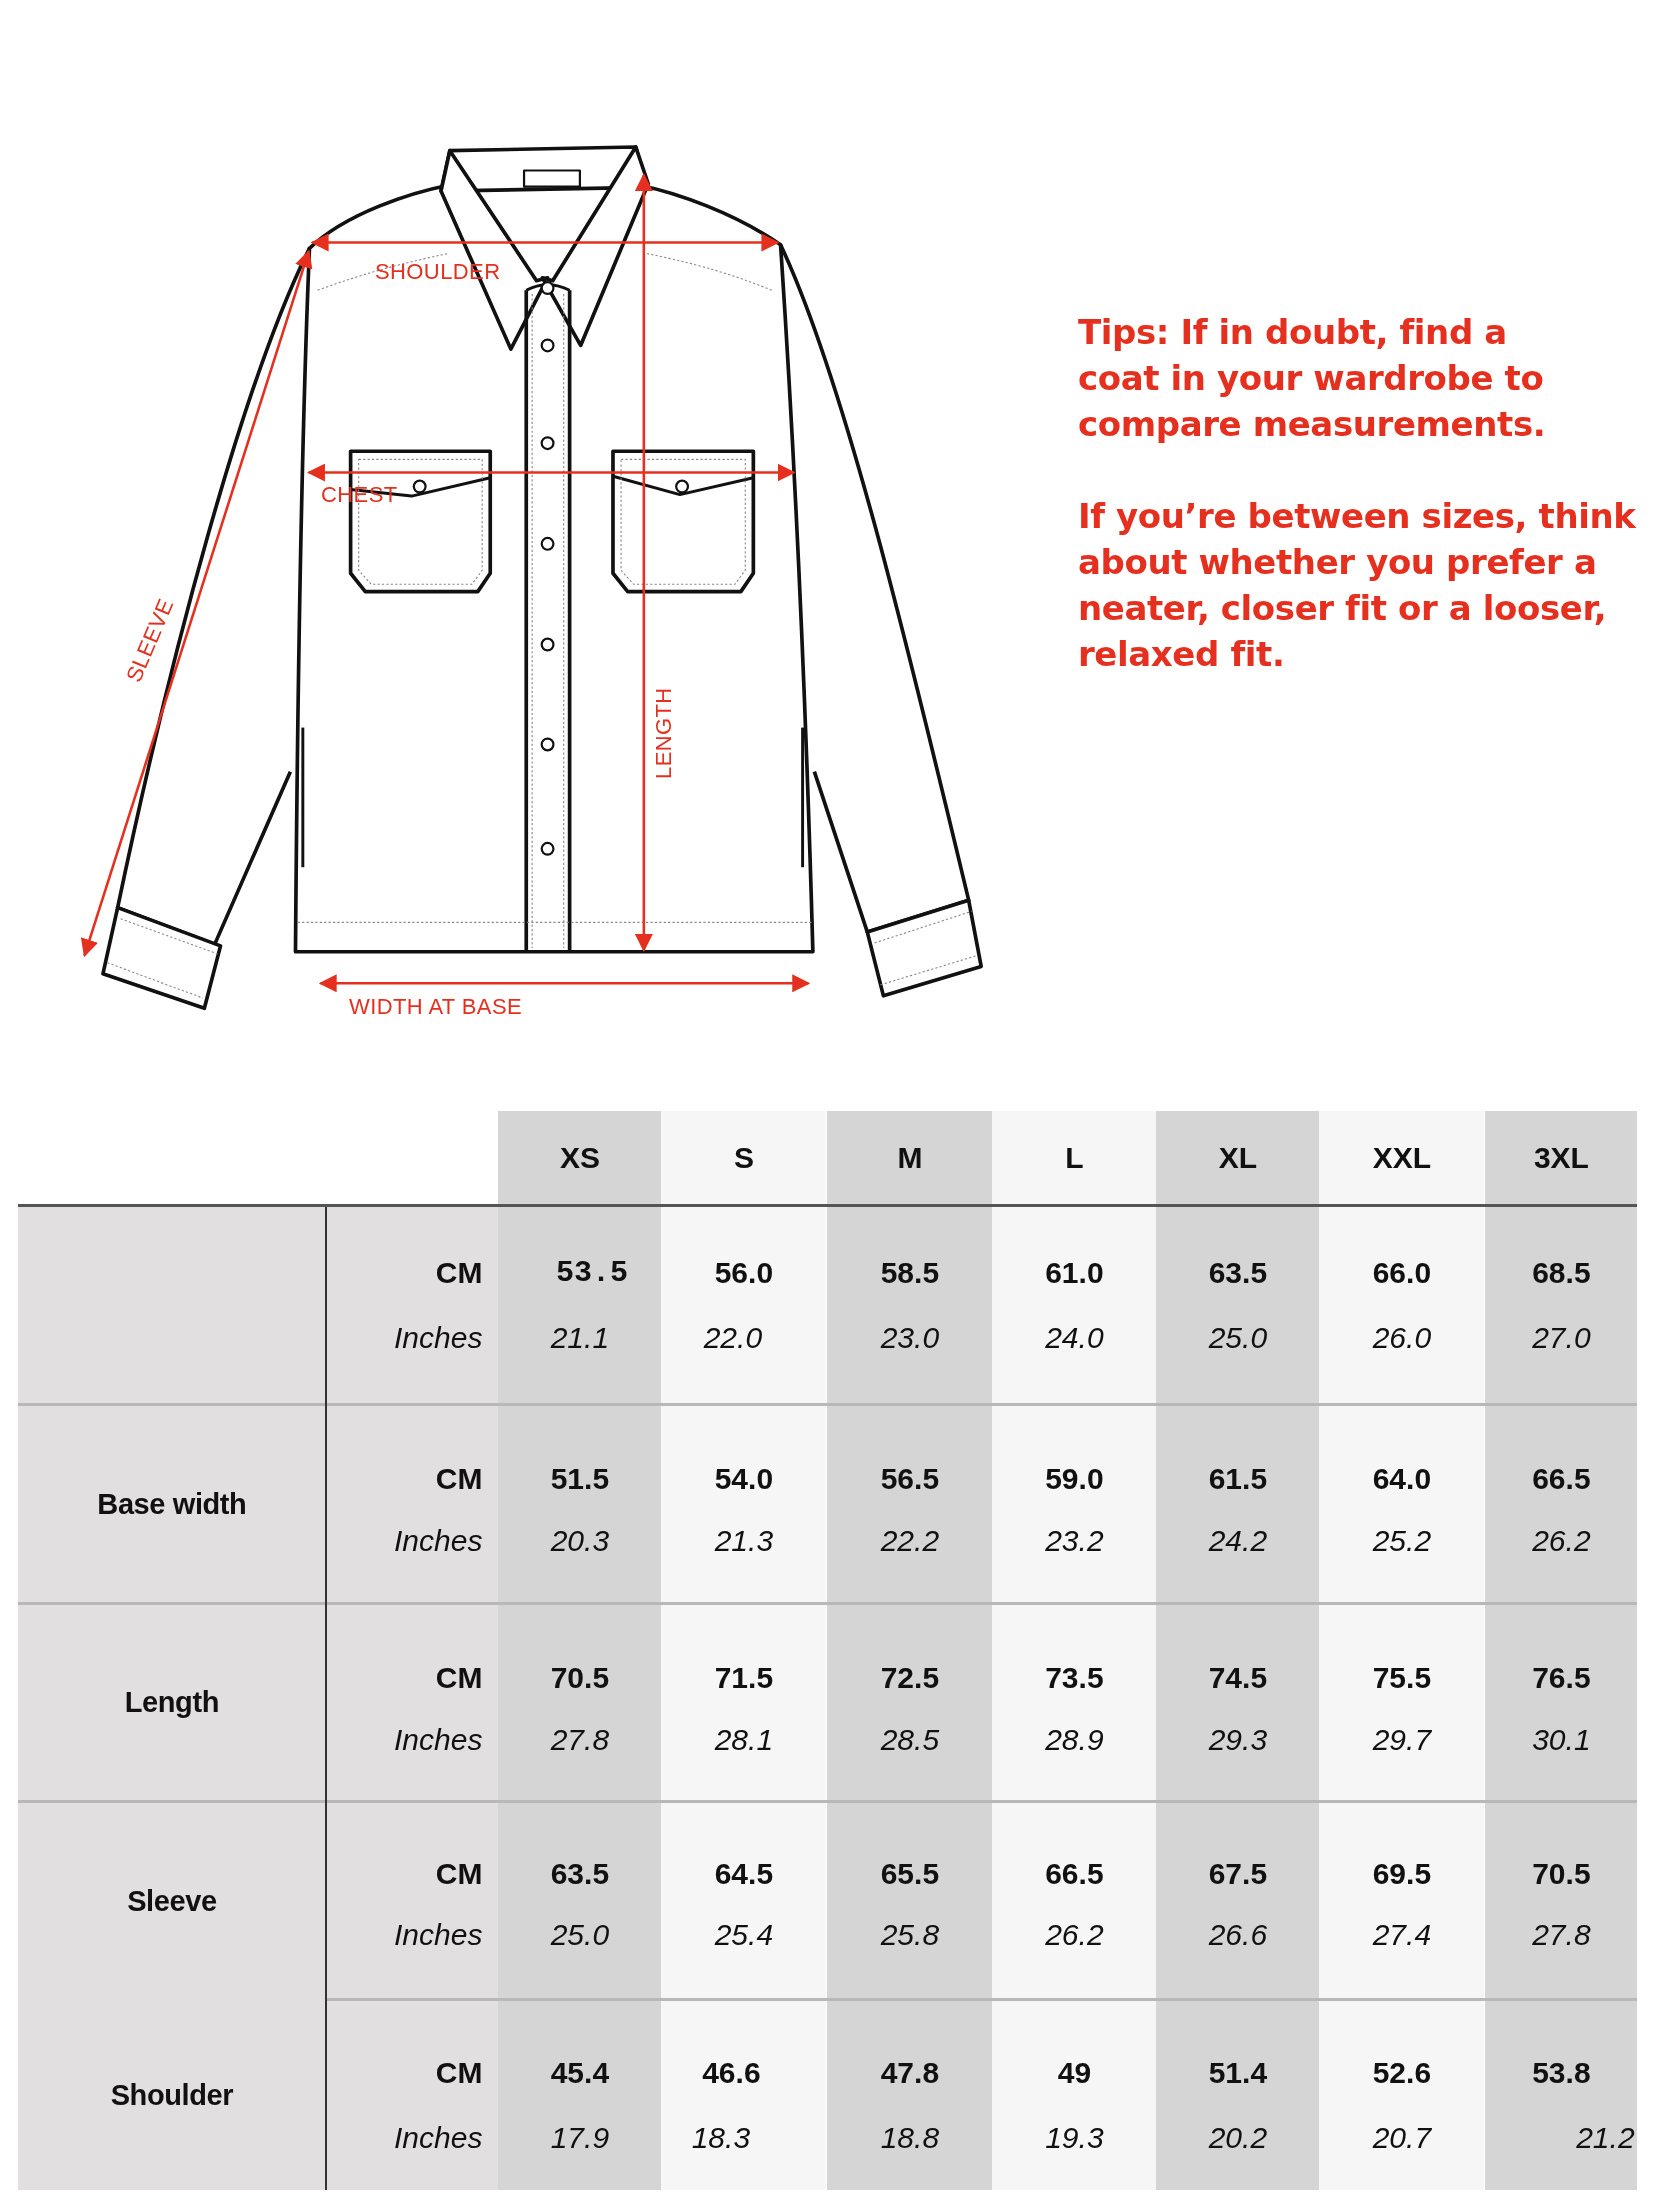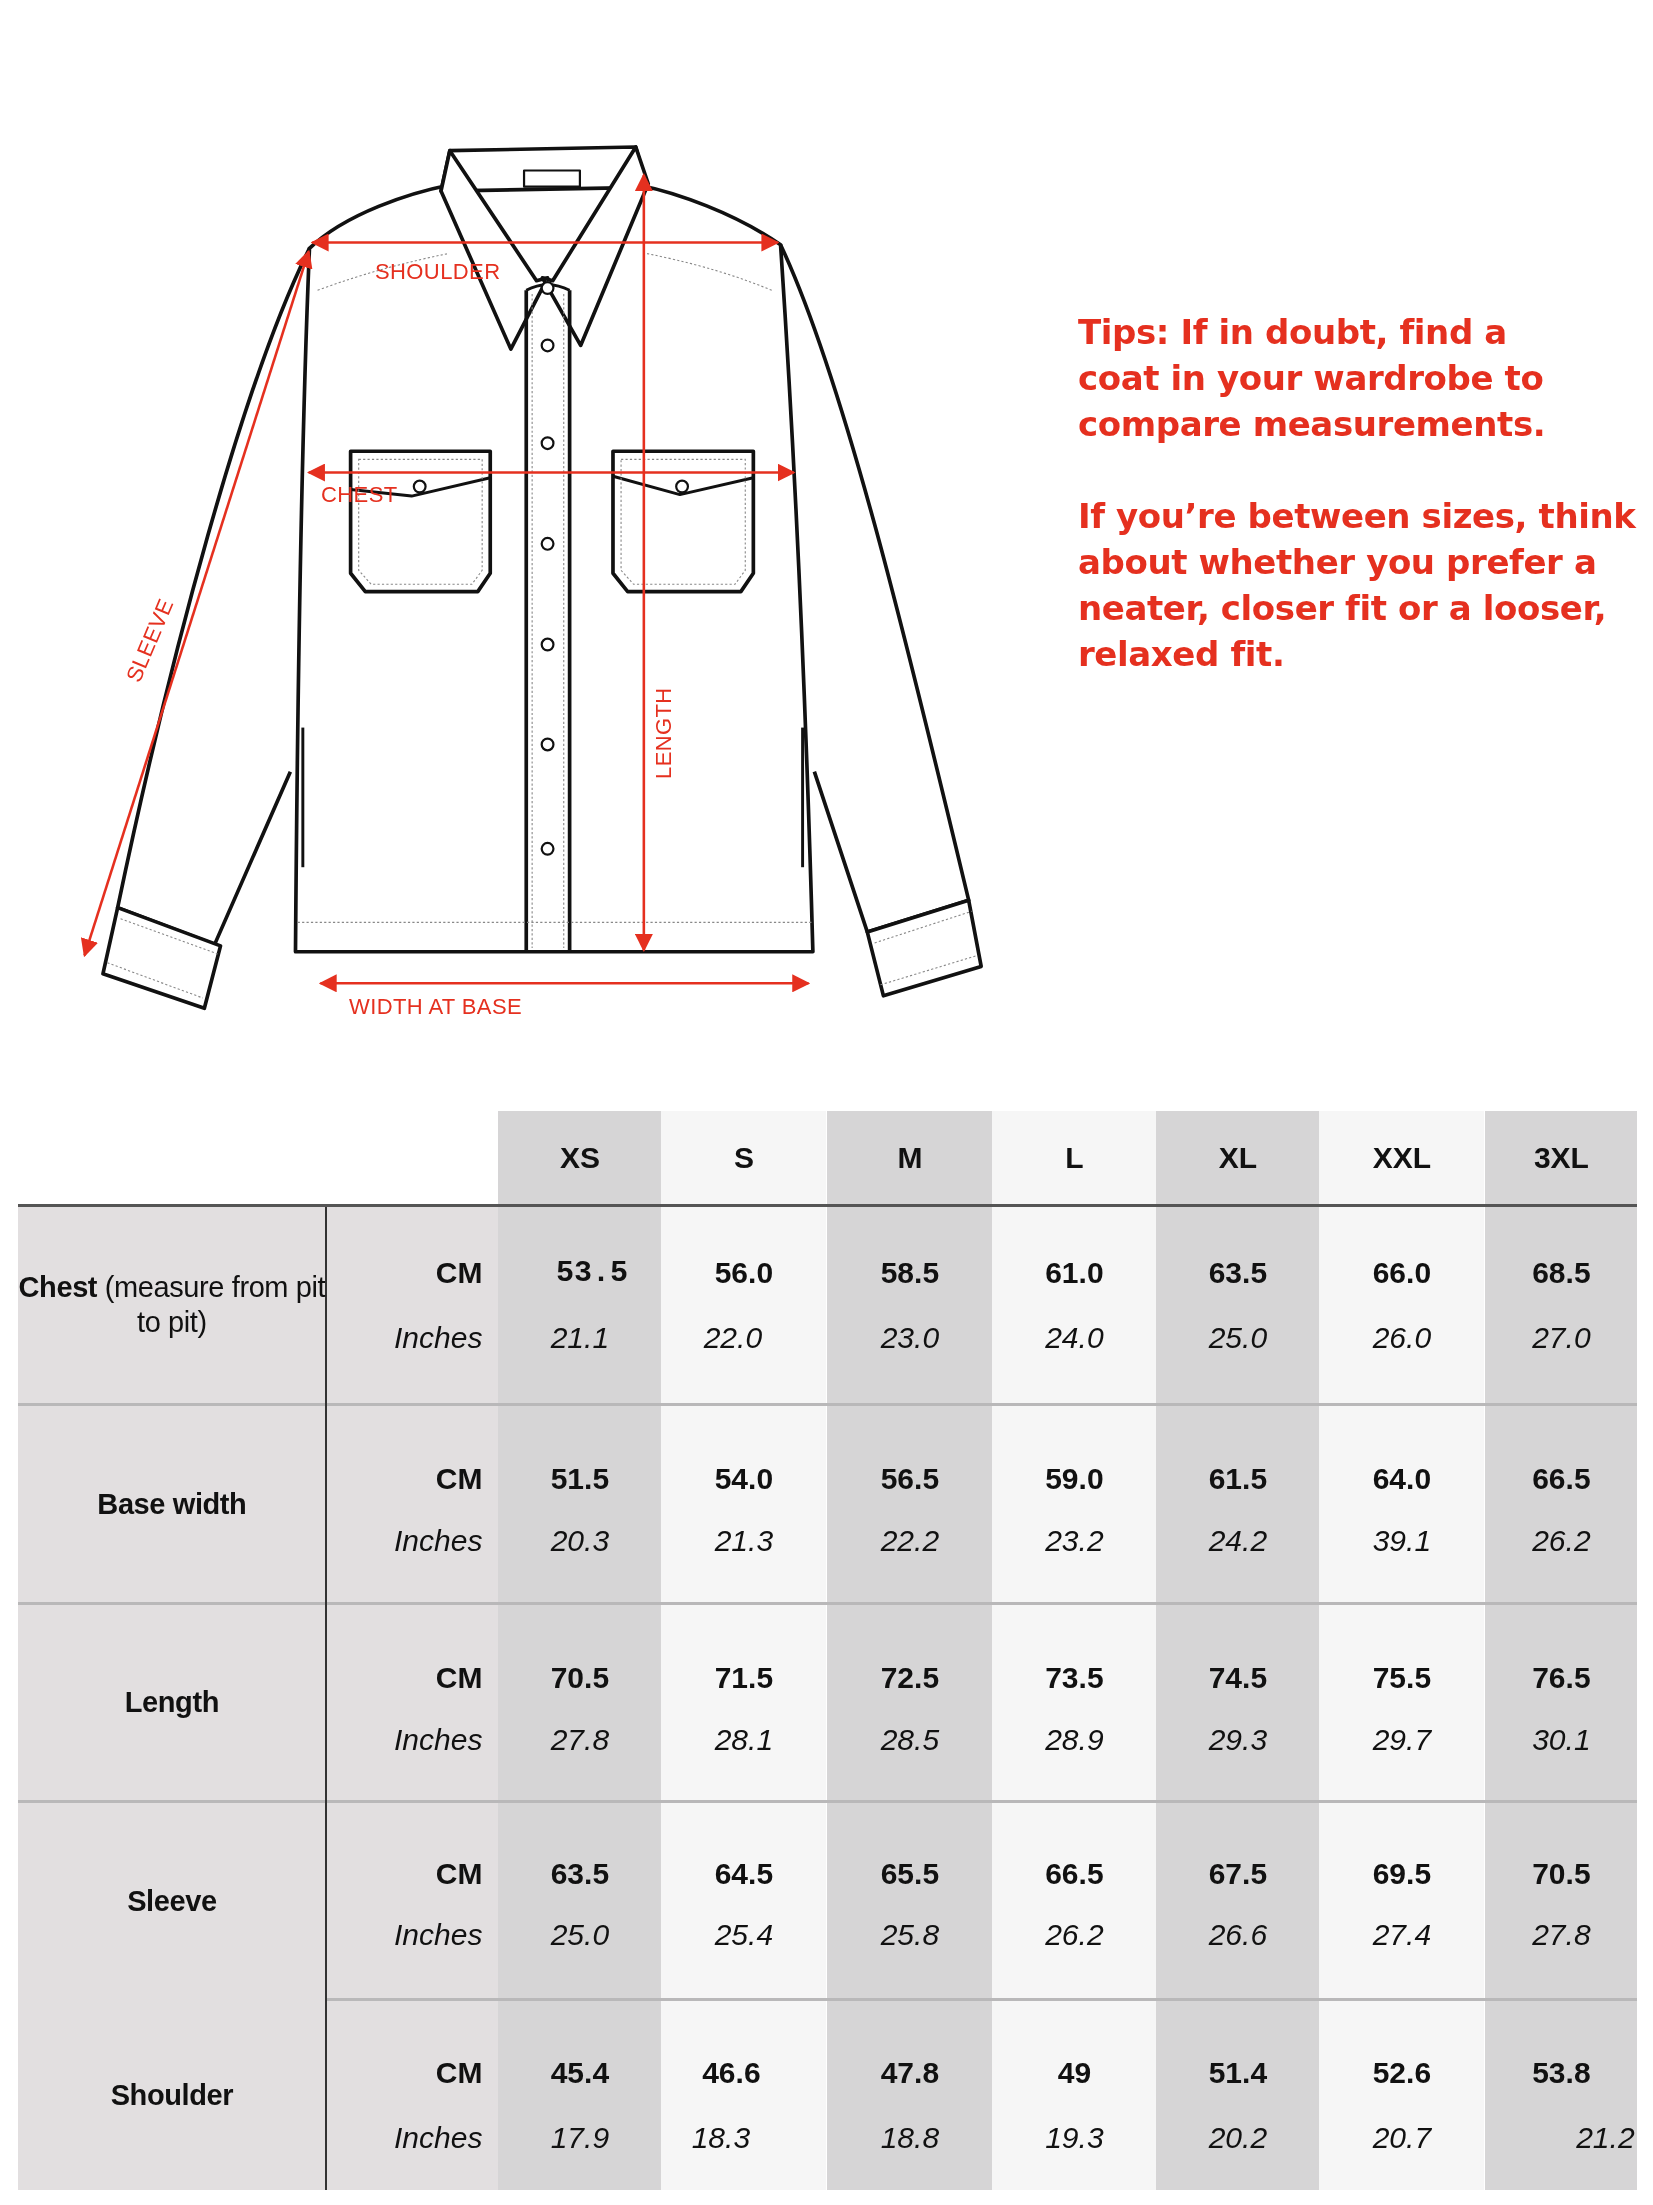--- a/index.html
+++ b/index.html
@@ -165,23 +165,20 @@
   <div class="header-rule"></div>
 
   <div class="row-rule" style="left:0; top:292px; width:1619px;"></div>
   <div class="row-rule" style="left:0; top:491px; width:1619px;"></div>
   <div class="row-rule" style="left:0; top:689px; width:1619px;"></div>
   <div class="row-rule" style="left:308px; top:887px; width:1311px;"></div>
 
   <div class="vdivider"></div>
 
   <div class="row" style="top:96px; height:196px;">
-    <div class="measure-name" style="top:0; height:196px;">
-      <div><b>Chest</b><span> (measure from pit to pit)</span></div>
-    </div>
     <div class="unit unit-cm" style="left:308px; top:49px;">CM</div>
     <div class="unit unit-in" style="left:308px; top:114px;">Inches</div>
     <div class="cell cell-cm" style="left:492px;  width:163px; top:49px;font-family:Liberation Mono, monospace;">53.5</div>
     <div class="cell cell-cm" style="left:643px;  width:165px; top:49px;">56.0</div>
     <div class="cell cell-cm" style="left:809px; width:165px; top:49px;">58.5</div>
     <div class="cell cell-cm" style="left:974px; width:164px; top:49px;">61.0</div>
     <div class="cell cell-cm" style="left:1138px; width:163px; top:49px;">63.5</div>
     <div class="cell cell-cm" style="left:1301px; width:165px; top:49px;">66.0</div>
     <div class="cell cell-cm" style="left:1467px; width:152px; top:49px;">68.5</div>
     <div class="cell cell-in" style="left:480px;  width:163px; top:114px;">21.1</div>
@@ -204,21 +201,21 @@
     <div class="cell cell-cm" style="left:809px; width:165px; top:56px;">56.5</div>
     <div class="cell cell-cm" style="left:974px; width:164px; top:56px;">59.0</div>
     <div class="cell cell-cm" style="left:1138px; width:163px; top:56px;">61.5</div>
     <div class="cell cell-cm" style="left:1301px; width:165px; top:56px;">64.0</div>
     <div class="cell cell-cm" style="left:1467px; width:152px; top:56px;">66.5</div>
     <div class="cell cell-in" style="left:480px;  width:163px; top:118px;">20.3</div>
     <div class="cell cell-in" style="left:643px;  width:165px; top:118px;">21.3</div>
     <div class="cell cell-in" style="left:809px; width:165px; top:118px;">22.2</div>
     <div class="cell cell-in" style="left:974px; width:164px; top:118px;">23.2</div>
     <div class="cell cell-in" style="left:1138px; width:163px; top:118px;">24.2</div>
-    <div class="cell cell-in" style="left:1301px; width:165px; top:118px;">39.1</div>
+    <div class="cell cell-in" style="left:1301px; width:165px; top:118px;">25.2</div>
     <div class="cell cell-in" style="left:1467px; width:152px; top:118px;">26.2</div>
   </div>
 
   <div class="row" style="top:494px; height:195px;">
     <div class="measure-name" style="top:0; height:195px;">
       <div><b>Length</b><span></span></div>
     </div>
     <div class="unit unit-cm" style="left:308px; top:56px;">CM</div>
     <div class="unit unit-in" style="left:308px; top:118px;">Inches</div>
     <div class="cell cell-cm" style="left:480px;  width:163px; top:56px;">70.5</div>

